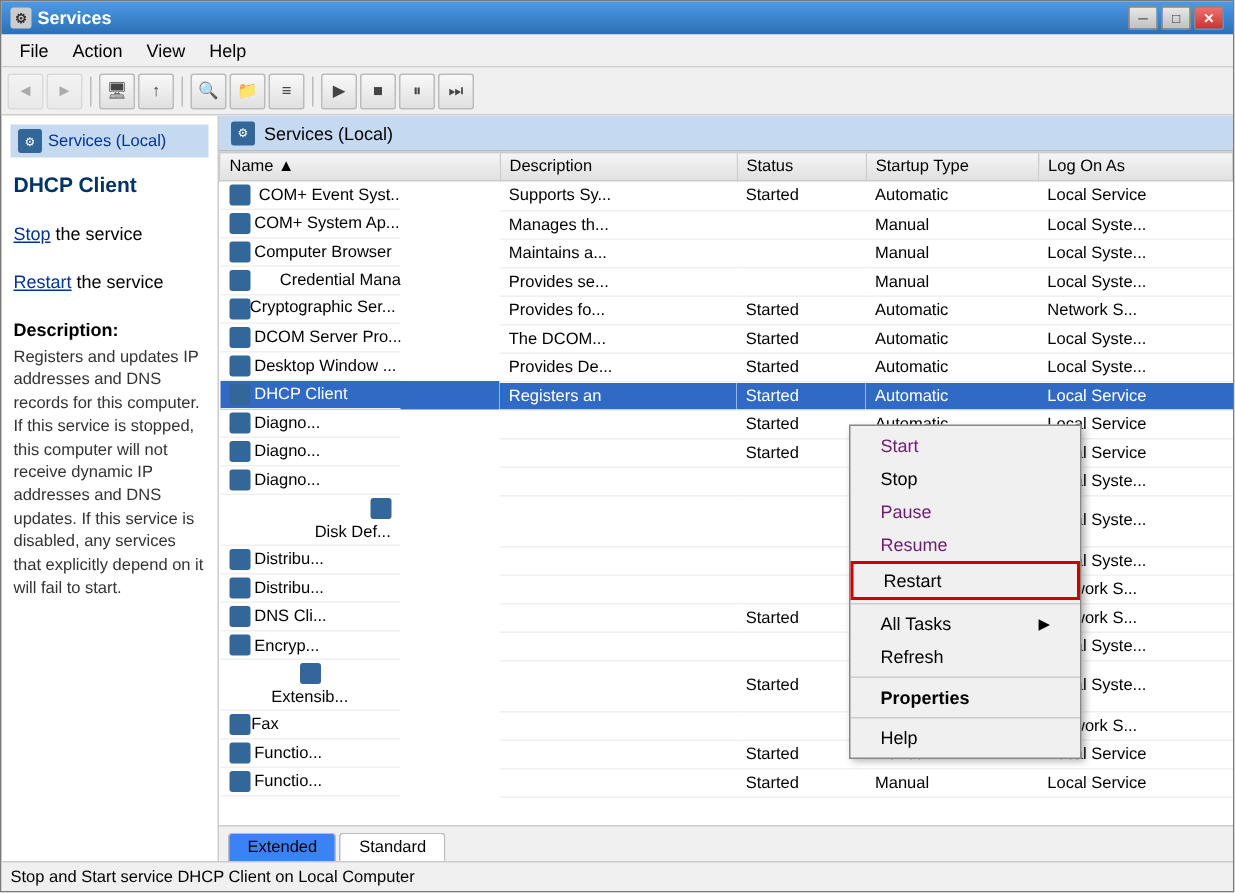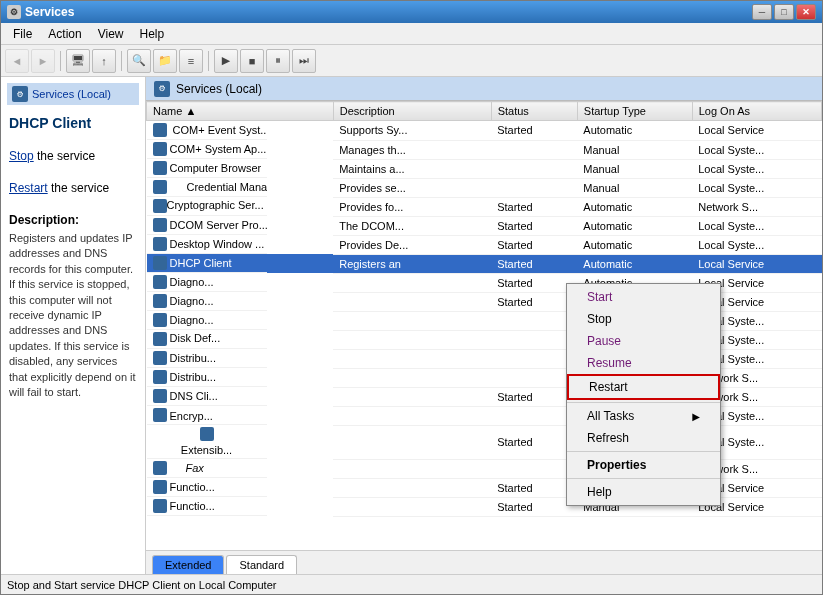--- a/index.html
+++ b/index.html
@@ -442,21 +442,21 @@
                 <td style="display: flex; align-items: center; gap: 3px;">
                   <span style="width: 14px; height: 14px; display: inline-block; background: rgb(51, 102, 153); border-radius: 2px; flex-shrink: 0;"></span>
                   <span>Diagno...</span>
                 </td>
                 <td></td>
                 <td></td>
                 <td>Manual</td>
                 <td>Local Syste...</td>
               </tr>
               <tr>
-                <td style="display: flex; align-items: flex-start; gap: 3px;">
+                <td style="display: flex; align-items: flex-end; gap: 3px; flex-direction: column;">
                   <span style="width: 14px; height: 14px; display: inline-block; background: rgb(51, 102, 153); border-radius: 2px; flex-shrink: 0;"></span>
                   <span>Disk Def...</span>
                 </td>
                 <td></td>
                 <td></td>
                 <td>Manual</td>
                 <td>Local Syste...</td>
               </tr>
               <tr>
                 <td style="display: flex; align-items: center; gap: 3px;">
@@ -502,21 +502,21 @@
                 <td style="display: flex; align-items: center; gap: 3px; flex-direction: column;">
                   <span style="width: 14px; height: 14px; display: inline-block; background: rgb(51, 102, 153); border-radius: 2px; flex-shrink: 0;"></span>
                   <span>Extensib...</span>
                 </td>
                 <td></td>
                 <td>Started</td>
                 <td>Manual</td>
                 <td>Local Syste...</td>
               </tr>
               <tr>
-                <td style="display: flex; align-items: center; gap: 19px; font-style: italic;">
+                <td style="display: flex; align-items: center; gap: 1px;">
                   <span style="width: 14px; height: 14px; display: inline-block; background: rgb(51, 102, 153); border-radius: 2px; flex-shrink: 0;"></span>
                   <span>Fax</span>
                 </td>
                 <td></td>
                 <td></td>
                 <td>Manual</td>
                 <td>Network S...</td>
               </tr>
               <tr>
                 <td style="display: flex; align-items: center; gap: 3px;">

